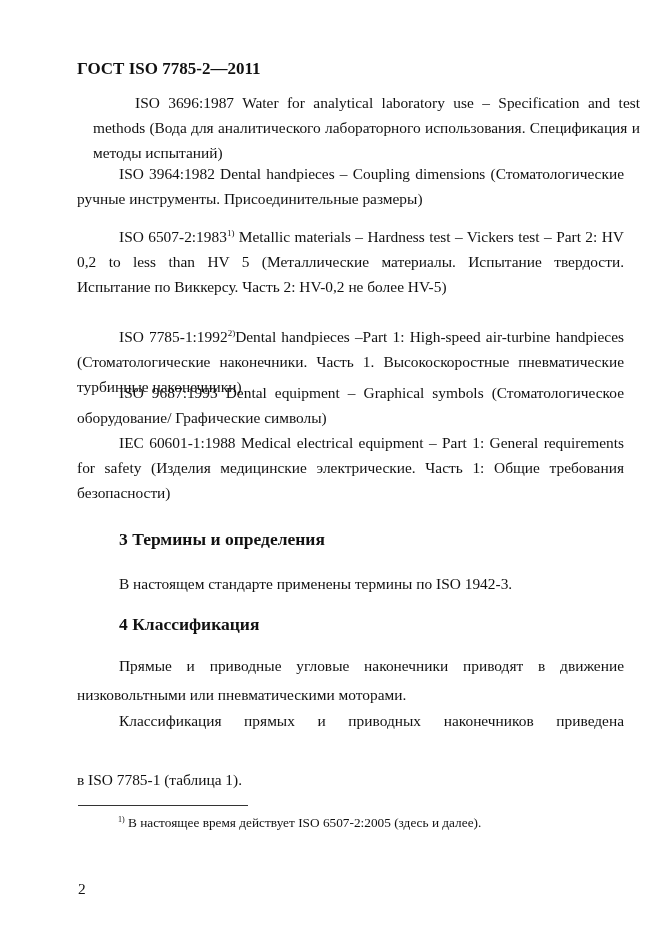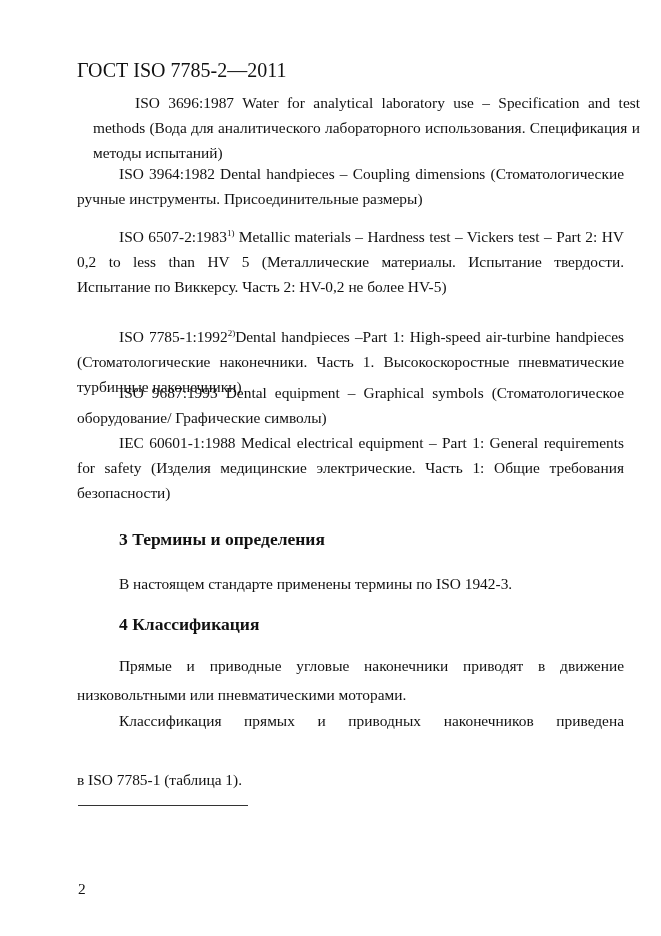--- a/index.html
+++ b/index.html
@@ -3,21 +3,21 @@
 <meta charset="utf-8">
 <style>
   html, body { margin: 0; padding: 0; background: #ffffff; }
   body {
     width: 661px; height: 936px; position: relative; overflow: hidden;
     font-family: "Liberation Serif", serif; color: #111111;
   }
   .page { position: absolute; left: 0; top: 0; width: 661px; height: 936px; }
   .header {
     position: absolute; left: 77px; top: 59px;
-    font-weight: normal; font-size: 20px;
+    font-weight: bold; font-size: 17px;
   }
   .para {
     position: absolute; left: 77px; width: 547px;
     font-size: 15.4px; line-height: 25px;
     text-align: justify; text-indent: 42px;
   }
   .para sup { font-size: 9px; line-height: 0; vertical-align: 6px; }
   .heading {
     position: absolute; left: 119px;
     font-weight: bold; font-size: 17.5px;
@@ -82,17 +82,21 @@
   <div class="heading" style="top:614px;">4 Классификация</div>
 
   <div class="plain wide" style="top:657px;width:505px;">Прямые и приводные угловые наконечники приводят в движение</div>
   <div class="plain" style="top:686px;left:77px;">низковольтными или пневматическими моторами.</div>
 
   <div class="plain wide" style="top:712px;width:505px;">Классификация прямых и приводных наконечников приведена</div>
   <div class="plain" style="top:739px;left:77px;margin-top:32px;">в ISO 7785-1 (таблица 1).</div>
 
   <div class="fn-rule"></div>
 
+  <div class="footnote" style="top:815px;">
+    <sup>1)</sup>
+    <span>В настоящее время действует ISO 6507-2:2005 (здесь и далее).</span>
+  </div>
 
 
   <div class="page-num">2</div>
 
 </div>
 
 </body></html>

